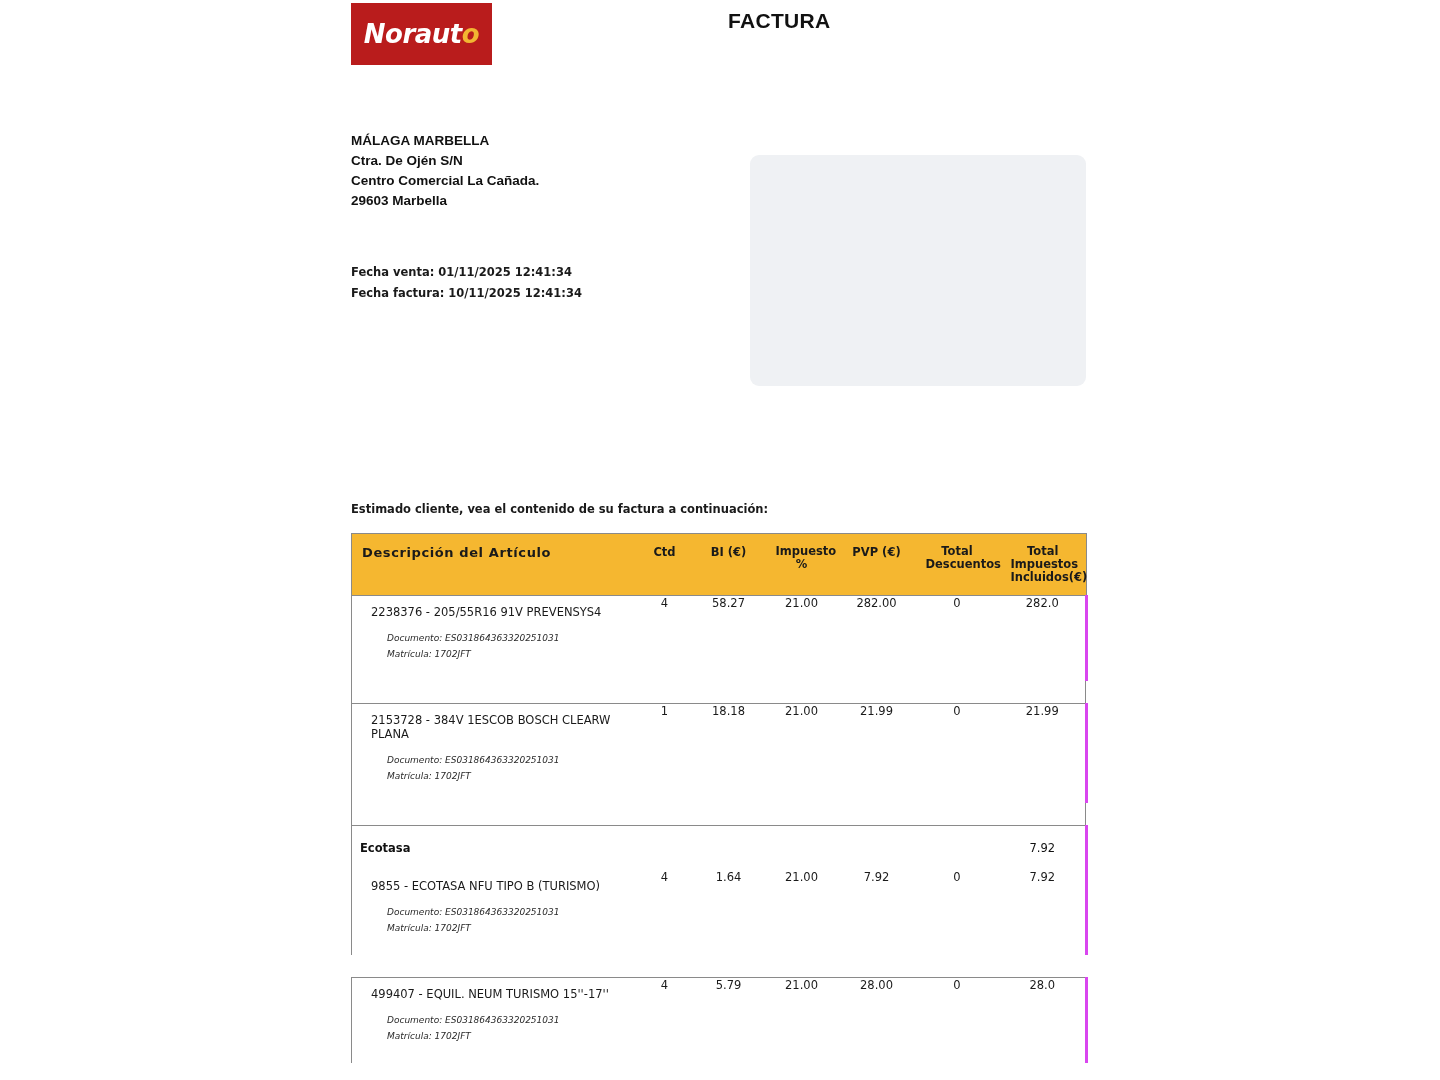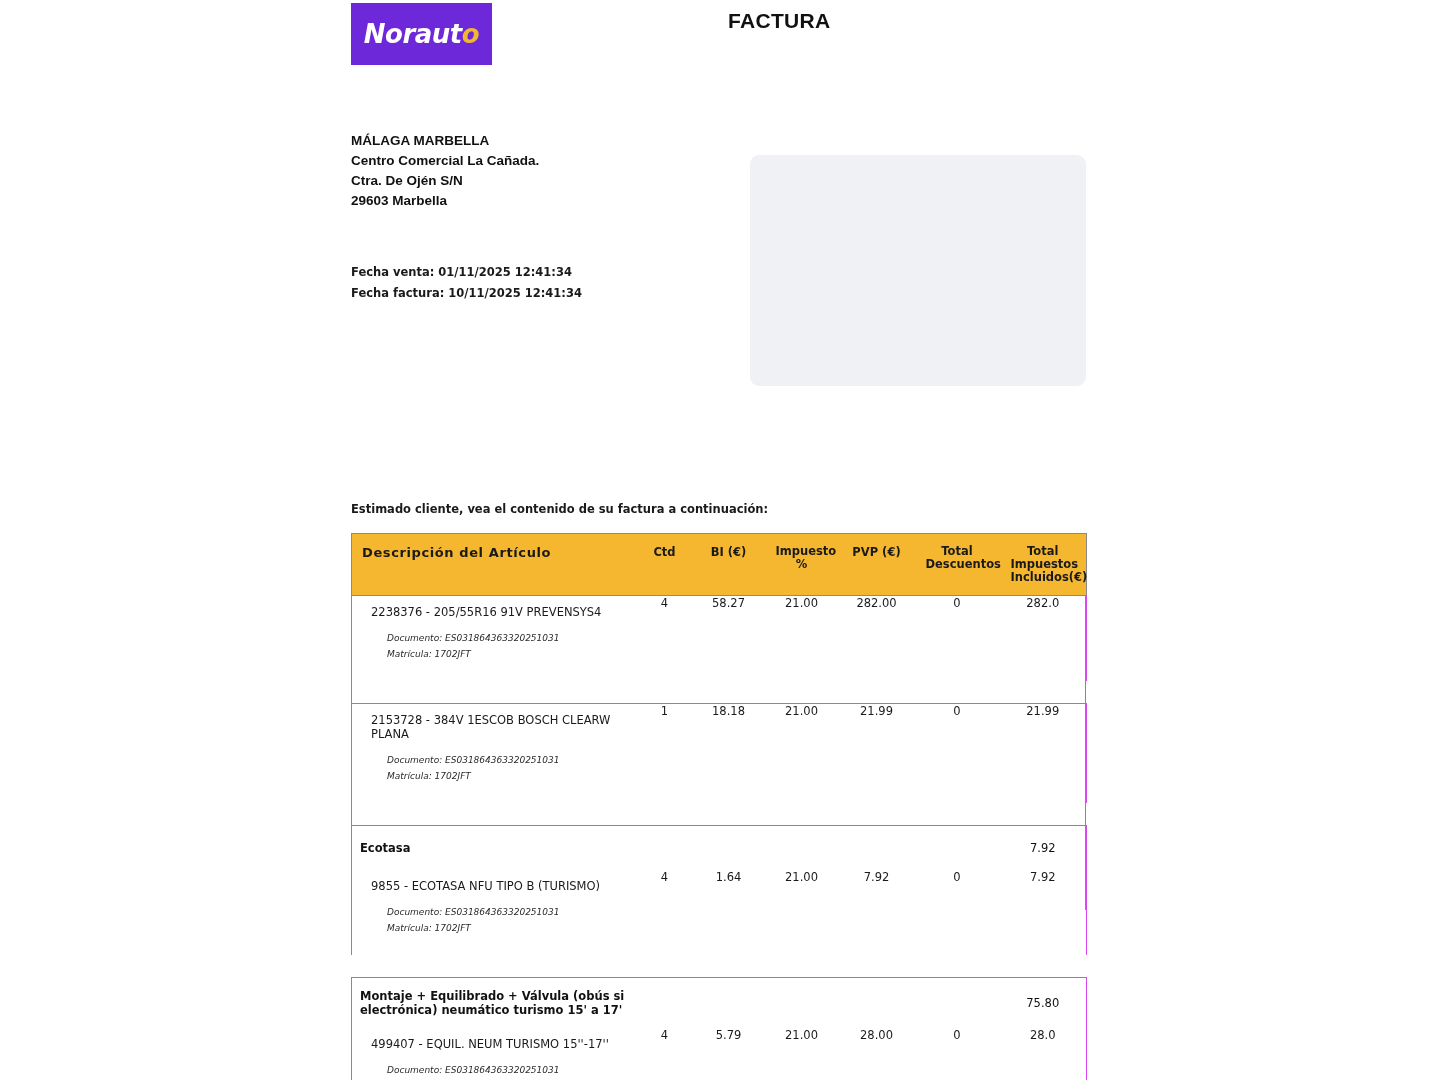--- a/index.html
+++ b/index.html
@@ -16,21 +16,21 @@
     overflow: hidden;
   }
 
   
   .logo-box {
     position: absolute;
     left: 351px;
     top: 3px;
     width: 141px;
     height: 62px;
-    background: #6d28d9;
+    background: #b91c1c;
     display: flex;
     align-items: center;
     justify-content: center;
   }
   .logo-text {
     font-family: "DejaVu Sans", sans-serif;
     font-size: 26px;
     font-weight: bold;
     font-style: italic;
     letter-spacing: -0.5px;
@@ -139,21 +139,21 @@
   td.cell-desc {
     border-left: 1px solid #8a8a8a;
     padding-left: 10px;
   }
   td.cell-num {
     text-align: center;
     font-size: 11.5px;
     color: #1a1a1a;
     padding-top: 7px;
   }
-  td.cell-last { border-right: 1px solid #d946ef; }
+  td.cell-last { border-right: 3px solid #d946ef; }
 
   tr.item-row td { padding-top: 0; }
 
   .item-title {
     font-size: 11.5px;
     color: #1a1a1a;
     padding-top: 9px;
     padding-left: 8px;
     line-height: 14px;
   }
@@ -218,22 +218,22 @@
 <body>
 
 <div class="logo-box">
   <span class="logo-text"><span>Noraut</span><span class="accent">o</span></span>
 </div>
 
 <div class="doc-title">FACTURA</div>
 
 <div class="store-block">
   <div>MÁLAGA MARBELLA</div>
+  <div>Ctra. De Ojén S/N</div>
   <div> Centro Comercial La Cañada.</div>
-  <div>Ctra. De Ojén S/N</div>
   <div>29603 Marbella</div>
 </div>
 
 <div class="dates-block">
   <div>Fecha venta: 01/11/2025 12:41:34</div>
   <div>Fecha factura: 10/11/2025 12:41:34</div>
 </div>
 
 <div class="placeholder-panel"></div>
 
@@ -330,29 +330,20 @@
           <td class="cell-num">4</td>
           <td class="cell-num">1.64</td>
           <td class="cell-num">21.00</td>
           <td class="cell-num">7.92</td>
           <td class="cell-num">0</td>
           <td class="cell-num cell-last">7.92</td>
         </tr>
         <tr class="sep-row">
           <td colspan="7"></td>
         </tr>
-        <tr class="group-row">
-          <td class="cell-desc">Montaje + Equilibrado + Válvula (obús si electrónica) neumático turismo 15' a 17'</td>
-          <td></td>
-          <td></td>
-          <td></td>
-          <td></td>
-          <td></td>
-          <td class="cell-last group-total">75.80</td>
-        </tr>
         <tr class="item-row">
           <td class="cell-desc">
             <div class="item-title">499407 - EQUIL. NEUM TURISMO 15''-17''</div>
             <div class="sub-block">
               <div class="sub-line">Documento: ES031864363320251031</div>
               <div class="sub-line">Matrícula: 1702JFT</div>
             </div>
           </td>
           <td class="cell-num">4</td>
           <td class="cell-num">5.79</td>

